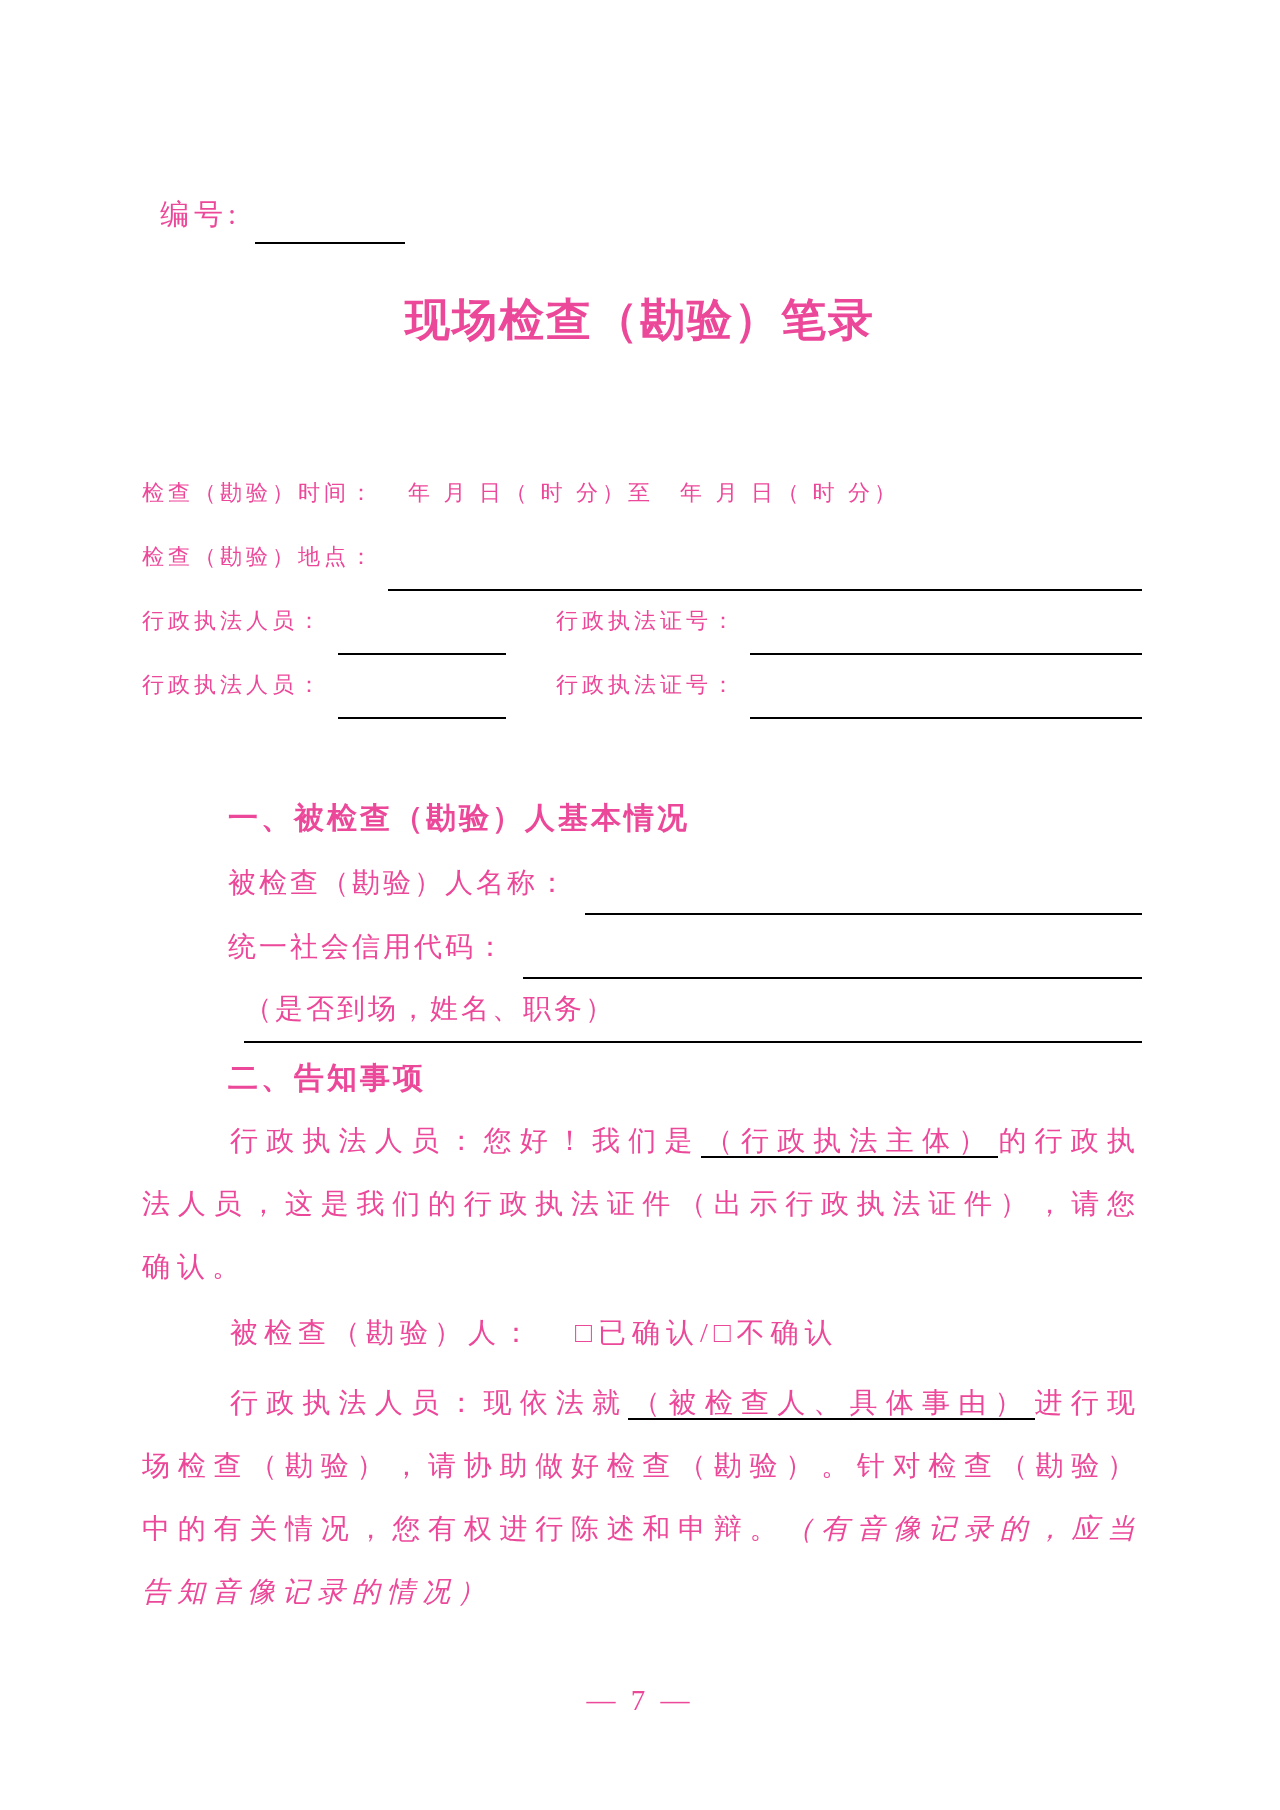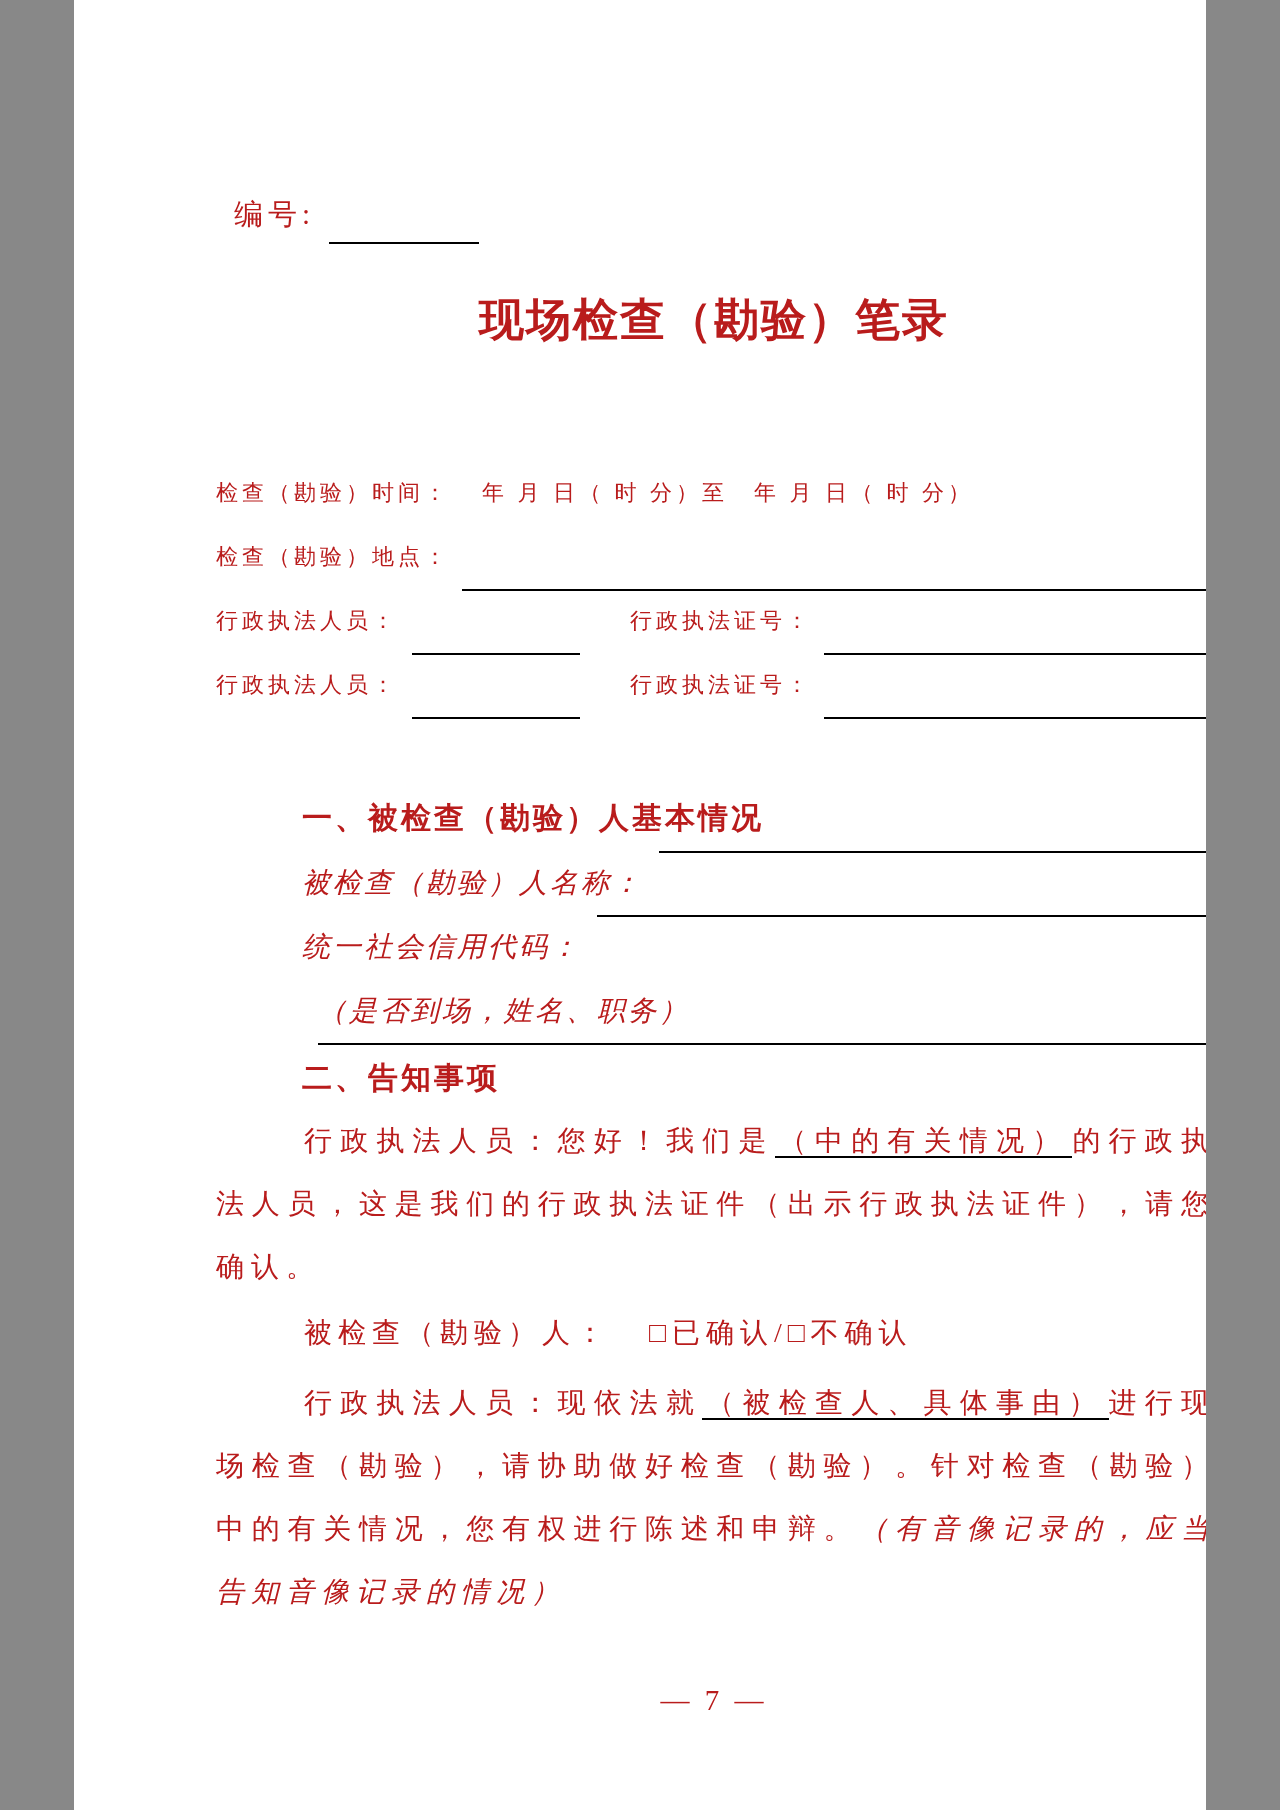--- a/index.html
+++ b/index.html
@@ -1,22 +1,22 @@
 <!DOCTYPE html>
 <html lang="zh"><head>
 <meta charset="utf-8">
 <style>
   html, body { margin: 0; padding: 0; background: #888; }
   .page {
     position: relative;
-    width: 1132px;
+    width: 1280px;
     height: 1810px;
     margin: 0 auto;
     background: #ffffff;
-    color: #b91c1c;
+    color: #ec4899;
     font-family: "Liberation Serif", "DejaVu Serif", serif;
     overflow: hidden;
   }
   .content-block { position: absolute; left: 142px; width: 1000px; }
 
   
   .serial-row { top: 186px; left: 160px; width: 980px; font-size: 29px; line-height: 56px; letter-spacing: 5px; }
   .blank {
     display: inline-block;
     border-bottom: 2px solid #000;
@@ -47,21 +47,21 @@
     font-size: 30px;
     letter-spacing: 3px;
     line-height: 64px;
     padding-left: 86px;
   }
   .heading-1 { top: 786px; }
   .heading-2 { top: 1046px; }
 
   
   .field-rows { top: 851px; font-size: 28px; letter-spacing: 3px; }
-  .field-row { display: flex; align-items: flex-start; line-height: 64px; height: 64px; padding-left: 86px; font-style: italic; }
+  .field-row { display: flex; align-items: flex-end; line-height: 64px; height: 64px; padding-left: 86px; }
   .field-row .label { white-space: nowrap; }
   .hint-blank { flex: 1 1 auto; border-bottom: 2px solid #000; margin-left: 16px; white-space: nowrap; }
 
   
   .paragraph {
     font-size: 28px;
     letter-spacing: 7px;
     line-height: 63px;
     text-align: justify;
     text-indent: 88px;
@@ -126,21 +126,21 @@
       <span class="label">统一社会信用代码：</span>
       <span class="hint-blank"></span>
     </div>
     <div class="field-row">
       <span class="hint-blank">（是否到场，姓名、职务）</span>
     </div>
   </div>
 
   <div class="content-block section-heading heading-2">二、告知事项</div>
 
-  <div class="content-block paragraph para-1"><span class="seg seg-normal">行政执法人员：您好！我们是</span><span class="seg seg-underline">（中的有关情况）</span><span class="seg seg-normal">的行政执法人员，这是我们的行政执法证件（出示行政执法证件），请您确认。</span></div>
+  <div class="content-block paragraph para-1"><span class="seg seg-normal">行政执法人员：您好！我们是</span><span class="seg seg-underline">（行政执法主体）</span><span class="seg seg-normal">的行政执法人员，这是我们的行政执法证件（出示行政执法证件），请您确认。</span></div>
 
   <div class="content-block confirm-row">
     <span>被检查（勘验）人：</span>
     <span class="confirm-options">□已确认/□不确认</span>
   </div>
 
   <div class="content-block paragraph para-2"><span class="seg seg-normal">行政执法人员：现依法就</span><span class="seg seg-underline">（被检查人、具体事由）</span><span class="seg seg-normal">进行现场检查（勘验），请协助做好检查（勘验）。针对检查（勘验）中的有关情况，您有权进行陈述和申辩。</span><span class="seg seg-kai">（有音像记录的，应当告知音像记录的情况）</span></div>
 
   <div class="page-number">— 7 —</div>
 

